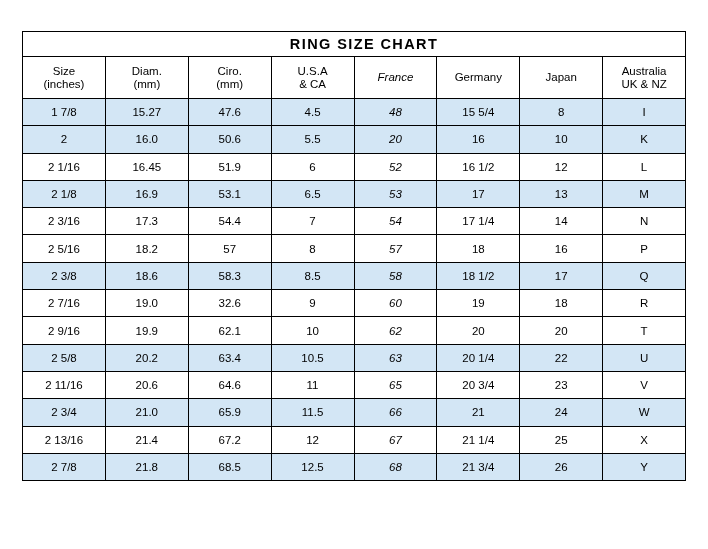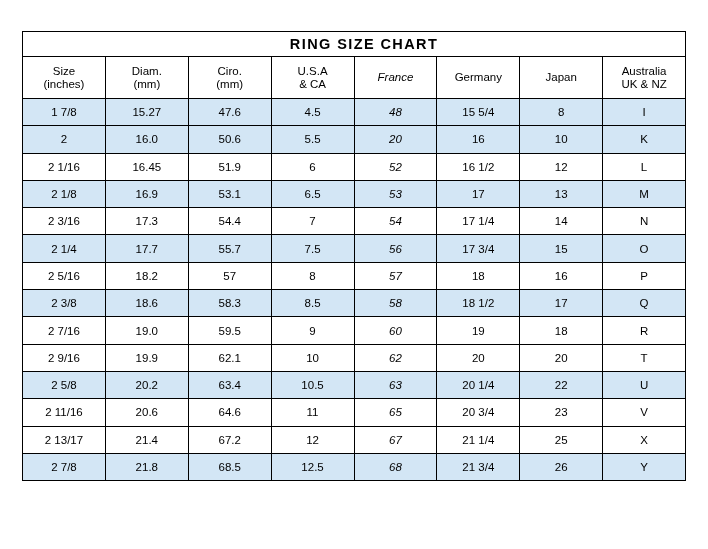--- a/index.html
+++ b/index.html
@@ -153,30 +153,20 @@
       <tr class="data-row plain">
         <td class="col0">2 3/16</td>
         <td class="col1">17.3</td>
         <td class="col2">54.4</td>
         <td class="col3">7</td>
         <td class="col4">54</td>
         <td class="col5">17 1/4</td>
         <td class="col6">14</td>
         <td class="col7">N</td>
       </tr>
-      <tr class="data-row alt">
-        <td class="col0">2 1/4</td>
-        <td class="col1">17.7</td>
-        <td class="col2">55.7</td>
-        <td class="col3">7.5</td>
-        <td class="col4">56</td>
-        <td class="col5">17 3/4</td>
-        <td class="col6">15</td>
-        <td class="col7">O</td>
-      </tr>
       <tr class="data-row plain">
         <td class="col0">2 5/16</td>
         <td class="col1">18.2</td>
         <td class="col2">57</td>
         <td class="col3">8</td>
         <td class="col4">57</td>
         <td class="col5">18</td>
         <td class="col6">16</td>
         <td class="col7">P</td>
       </tr>
@@ -186,21 +176,21 @@
         <td class="col2">58.3</td>
         <td class="col3">8.5</td>
         <td class="col4">58</td>
         <td class="col5">18 1/2</td>
         <td class="col6">17</td>
         <td class="col7">Q</td>
       </tr>
       <tr class="data-row plain">
         <td class="col0">2 7/16</td>
         <td class="col1">19.0</td>
-        <td class="col2">59.5</td>
+        <td class="col2">32.6</td>
         <td class="col3">9</td>
         <td class="col4">60</td>
         <td class="col5">19</td>
         <td class="col6">18</td>
         <td class="col7">R</td>
       </tr>
       <tr class="data-row plain">
         <td class="col0">2 9/16</td>
         <td class="col1">19.9</td>
         <td class="col2">62.1</td>
@@ -223,22 +213,32 @@
       <tr class="data-row plain">
         <td class="col0">2 11/16</td>
         <td class="col1">20.6</td>
         <td class="col2">64.6</td>
         <td class="col3">11</td>
         <td class="col4">65</td>
         <td class="col5">20 3/4</td>
         <td class="col6">23</td>
         <td class="col7">V</td>
       </tr>
-      <tr class="data-row plain">
-        <td class="col0">2 13/17</td>
+      <tr class="data-row alt">
+        <td class="col0">2 3/4</td>
+        <td class="col1">21.0</td>
+        <td class="col2">65.9</td>
+        <td class="col3">11.5</td>
+        <td class="col4">66</td>
+        <td class="col5">21</td>
+        <td class="col6">24</td>
+        <td class="col7">W</td>
+      </tr>
+      <tr class="data-row plain">
+        <td class="col0">2 13/16</td>
         <td class="col1">21.4</td>
         <td class="col2">67.2</td>
         <td class="col3">12</td>
         <td class="col4">67</td>
         <td class="col5">21 1/4</td>
         <td class="col6">25</td>
         <td class="col7">X</td>
       </tr>
       <tr class="data-row alt">
         <td class="col0">2 7/8</td>

